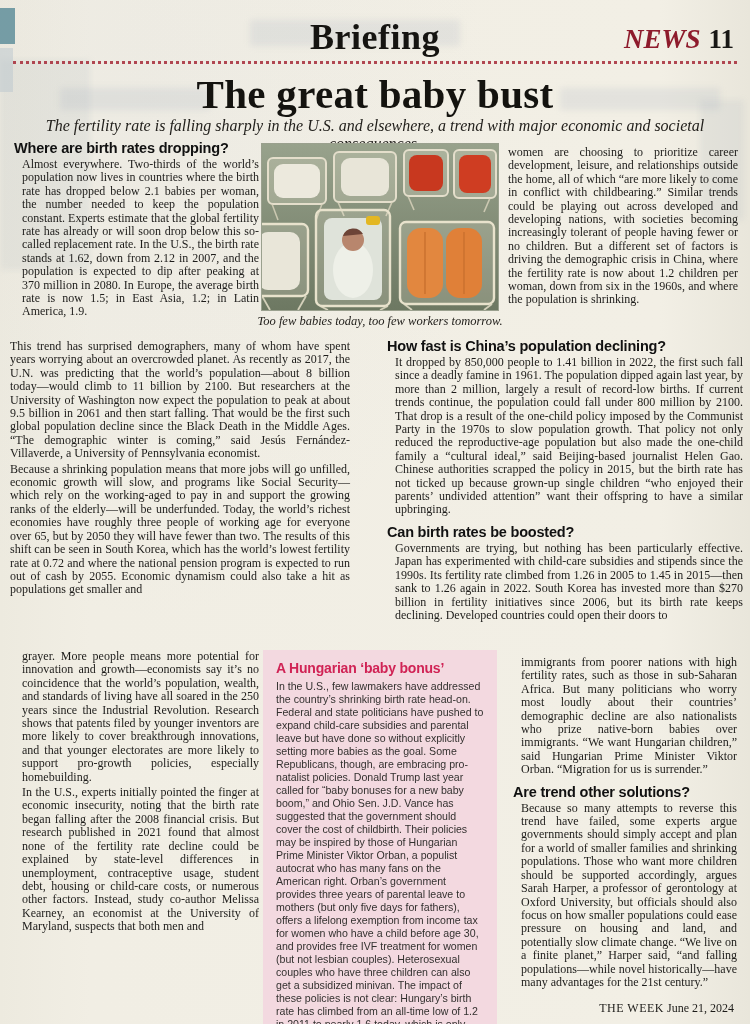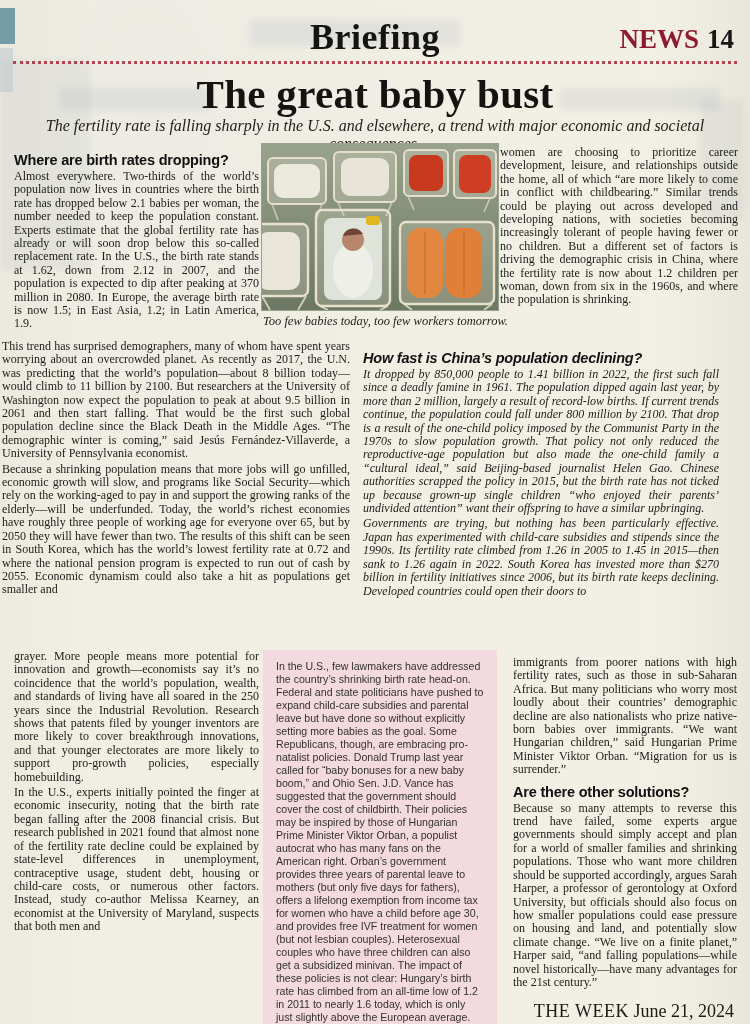--- a/index.html
+++ b/index.html
@@ -16,75 +16,75 @@
   
   .masthead-section{
     position:absolute;top:16px;left:0;width:750px;
     text-align:center;font-weight:700;font-size:36px;letter-spacing:.5px;
     font-family:"Liberation Serif", serif;color:#151411;
   }
   .masthead-right{
     position:absolute;top:24px;right:16px;font-weight:700;font-size:27px;
     font-family:"Liberation Serif", serif;
   }
-  .masthead-right .kicker{color:#8e1b2c;}
+  .masthead-right .kicker{color:#8e1b2c;font-style:italic;}
   .masthead-right .pageno{color:#181715;margin-left:8px;}
   .red-rule{
     position:absolute;top:61px;left:13px;width:724px;height:0;
     border-top:3px dotted #a62a38;opacity:.85;
   }
   .headline{
     position:absolute;top:70px;left:0;width:750px;text-align:center;
     font-size:41px;font-weight:700;letter-spacing:.3px;color:#14130f;
     font-family:"Liberation Serif", serif;
   }
   .deck{
     position:absolute;top:117px;left:30px;width:690px;text-align:center;
     font-style:italic;font-size:16px;color:#23211d;
   }
   
   .tblock{position:absolute;font-size:12px;line-height:13.4px;text-align:justify;}
-  .tblock p{margin:0 0 2px 0;}
+  .tblock p{margin:0 0 2px 8px;}
   .tblock h3{
     margin:7px 0 2px 0;
     font-family:"Liberation Sans", sans-serif;
     font-weight:700;font-size:14.5px;line-height:16px;letter-spacing:-0.2px;color:#111;
   }
-  .tblock h3:first-child{margin-top:12px;}
+  .tblock h3:first-child{margin-top:0;}
   .lb1{left:14px;top:140px;width:245px;}
   .rb1{left:500px;top:146px;width:238px;}
   .lb2{left:2px;top:340px;width:348px;}
-  .rb2{left:363px;top:338px;width:356px;font-style:italic;}
+  .rb2{left:387px;top:338px;width:356px;}
   .lb3{left:14px;top:650px;width:245px;}
   .rb3{left:513px;top:656px;width:224px;}
   
   .photo{
     position:absolute;left:262px;top:144px;width:236px;height:166px;
     outline:1px solid #9aa08e;background:#7e8873;
   }
   .caption{
-    position:absolute;left:252px;top:314px;width:256px;text-align:right;
+    position:absolute;left:252px;top:314px;width:256px;text-align:center;
     font-style:italic;font-size:12.5px;color:#24221e;
   }
   
   .sidebar{
     position:absolute;left:263px;top:650px;width:234px;min-height:352px;
     background:#f3d9e0;padding:10px 13px 12px 13px;box-sizing:border-box;
   }
   .sidebar h4{
     margin:0 0 4px 0;font-family:"Liberation Sans", sans-serif;
     font-weight:700;font-size:14px;color:#d02355;letter-spacing:-0.2px;
   }
   .sidebar .sbody{
     font-family:"Liberation Sans", sans-serif;
     font-size:10.6px;line-height:13px;color:#33312f;text-align:left;
   }
   
   .folio{
-    position:absolute;right:16px;top:1001px;font-size:18px;color:#1c1b18;
+    position:absolute;right:16px;top:1001px;font-size:12px;color:#1c1b18;
   }
   .folio .mag{letter-spacing:.5px;}
   
   .ghost{position:absolute;background:rgba(150,162,178,0.16);filter:blur(3px);border-radius:3px;}
   .g1{left:250px;top:20px;width:210px;height:26px;}
   .g2{left:560px;top:88px;width:160px;height:22px;}
   .g3{left:700px;top:100px;width:44px;height:120px;background:rgba(150,162,178,0.12);}
   .g4{left:0px;top:60px;width:90px;height:210px;background:rgba(160,170,182,0.12);}
   .g5{left:60px;top:88px;width:150px;height:22px;}
   .corner-chip{position:absolute;left:0;top:8px;width:15px;height:36px;background:#4d8391;opacity:.75;}
@@ -98,21 +98,21 @@
   <div class="ghost g1"></div>
   <div class="ghost g2"></div>
   <div class="ghost g3"></div>
   <div class="ghost g4"></div>
   <div class="ghost g5"></div>
   <div class="corner-chip"></div>
   <div class="corner-chip2"></div>
 
   <div class="masthead-section">Briefing</div>
   <div class="masthead-right">
-    <span class="kicker">NEWS</span><span class="pageno">14</span>
+    <span class="kicker">NEWS</span><span class="pageno">11</span>
   </div>
   <div class="red-rule"></div>
 
   <div class="headline">The great baby bust</div>
   <div class="deck">The fertility rate is falling sharply in the U.S. and elsewhere, a trend with major economic and societal consequences.</div>
 
   <div class="photo">
     <svg width="236" height="166" viewBox="0 0 236 166">
       <defs>
         <linearGradient id="floor" x1="0" y1="0" x2="0" y2="1">
@@ -182,35 +182,37 @@
   </div>
 
   <div class="tblock lb2">
     <p>This trend has surprised demographers, many of whom have spent years worrying about an overcrowded planet. As recently as 2017, the U.N. was predicting that the world’s population—about 8 billion today—would climb to 11 billion by 2100. But researchers at the University of Washington now expect the population to peak at about 9.5 billion in 2061 and then start falling. That would be the first such global population decline since the Black Death in the Middle Ages. “The demographic winter is coming,” said Jesús Fernández-Villaverde, a University of Pennsylvania economist.</p>
     <p>Because a shrinking population means that more jobs will go unfilled, economic growth will slow, and programs like Social Security—which rely on the working-aged to pay in and support the growing ranks of the elderly—will be underfunded. Today, the world’s richest economies have roughly three people of working age for everyone over 65, but by 2050 they will have fewer than two. The results of this shift can be seen in South Korea, which has the world’s lowest fertility rate at 0.72 and where the national pension program is expected to run out of cash by 2055. Economic dynamism could also take a hit as populations get smaller and</p>
   </div>
 
   <div class="tblock rb2">
     <h3>How fast is China’s population declining?</h3>
     <p>It dropped by 850,000 people to 1.41 billion in 2022, the first such fall since a deadly famine in 1961. The population dipped again last year, by more than 2 million, largely a result of record-low births. If current trends continue, the population could fall under 800 million by 2100. That drop is a result of the one-child policy imposed by the Communist Party in the 1970s to slow population growth. That policy not only reduced the reproductive-age population but also made the one-child family a “cultural ideal,” said Beijing-based journalist Helen Gao. Chinese authorities scrapped the policy in 2015, but the birth rate has not ticked up because grown-up single children “who enjoyed their parents’ undivided attention” want their offspring to have a similar upbringing.</p>
+    <h3>Can birth rates be boosted?</h3>
     <p>Governments are trying, but nothing has been particularly effective. Japan has experimented with child-care subsidies and stipends since the 1990s. Its fertility rate climbed from 1.26 in 2005 to 1.45 in 2015—then sank to 1.26 again in 2022. South Korea has invested more than $270 billion in fertility initiatives since 2006, but its birth rate keeps declining. Developed countries could open their doors to</p>
   </div>
 
   <aside class="sidebar">
+    <h4>A Hungarian ‘baby bonus’</h4>
     <div class="sbody">In the U.S., few lawmakers have addressed the country’s shrinking birth rate head-on. Federal and state politicians have pushed to expand child-care subsidies and parental leave but have done so without explicitly setting more babies as the goal. Some Republicans, though, are embracing pro-natalist policies. Donald Trump last year called for “baby bonuses for a new baby boom,” and Ohio Sen. J.D. Vance has suggested that the government should cover the cost of childbirth. Their policies may be inspired by those of Hungarian Prime Minister Viktor Orban, a populist autocrat who has many fans on the American right. Orban’s government provides three years of parental leave to mothers (but only five days for fathers), offers a lifelong exemption from income tax for women who have a child before age 30, and provides free IVF treatment for women (but not lesbian couples). Heterosexual couples who have three children can also get a subsidized minivan. The impact of these policies is not clear: Hungary’s birth rate has climbed from an all-time low of 1.2 in 2011 to nearly 1.6 today, which is only just slightly above the European average.</div>
   </aside>
 
   <div class="tblock lb3">
     <p>grayer. More people means more potential for innovation and growth—economists say it’s no coincidence that the world’s population, wealth, and standards of living have all soared in the 250 years since the Industrial Revolution. Research shows that patents filed by younger inventors are more likely to cover breakthrough innovations, and that younger electorates are more likely to support pro-growth policies, especially homebuilding.</p>
     <p>In the U.S., experts initially pointed the finger at economic insecurity, noting that the birth rate began falling after the 2008 financial crisis. But research published in 2021 found that almost none of the fertility rate decline could be explained by state-level differences in unemployment, contraceptive usage, student debt, housing or child-care costs, or numerous other factors. Instead, study co-author Melissa Kearney, an economist at the University of Maryland, suspects that both men and</p>
   </div>
 
   <div class="tblock rb3">
     <p>immigrants from poorer nations with high fertility rates, such as those in sub-Saharan Africa. But many politicians who worry most loudly about their countries’ demographic decline are also nationalists who prize native-born babies over immigrants. “We want Hungarian children,” said Hungarian Prime Minister Viktor Orban. “Migration for us is surrender.”</p>
-    <h3>Are there other solutions?</h3>
+    <h3>Are trend other solutions?</h3>
     <p>Because so many attempts to reverse this trend have failed, some experts argue governments should simply accept and plan for a world of smaller families and shrinking populations. Those who want more children should be supported accordingly, argues Sarah Harper, a professor of gerontology at Oxford University, but officials should also focus on how smaller populations could ease pressure on housing and land, and potentially slow climate change. “We live on a finite planet,” Harper said, “and falling populations—while novel historically—have many advantages for the 21st century.”</p>
   </div>
 
   <div class="folio">
     <span class="mag">THE WEEK</span>
     <span>June 21, 2024</span>
   </div>
 
 </div>
 

